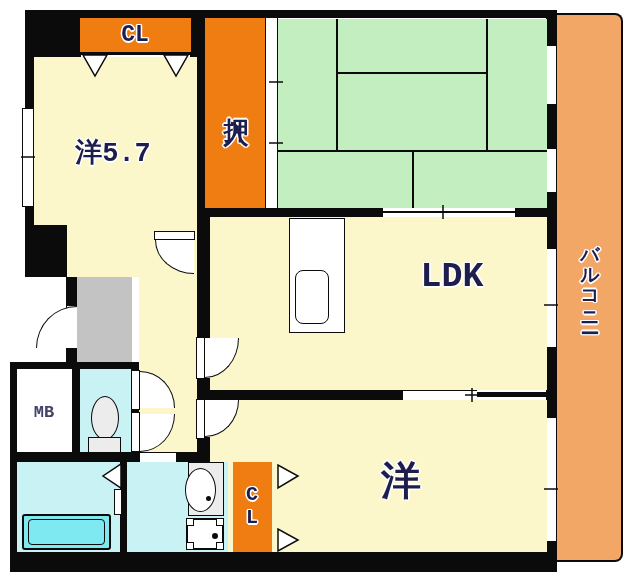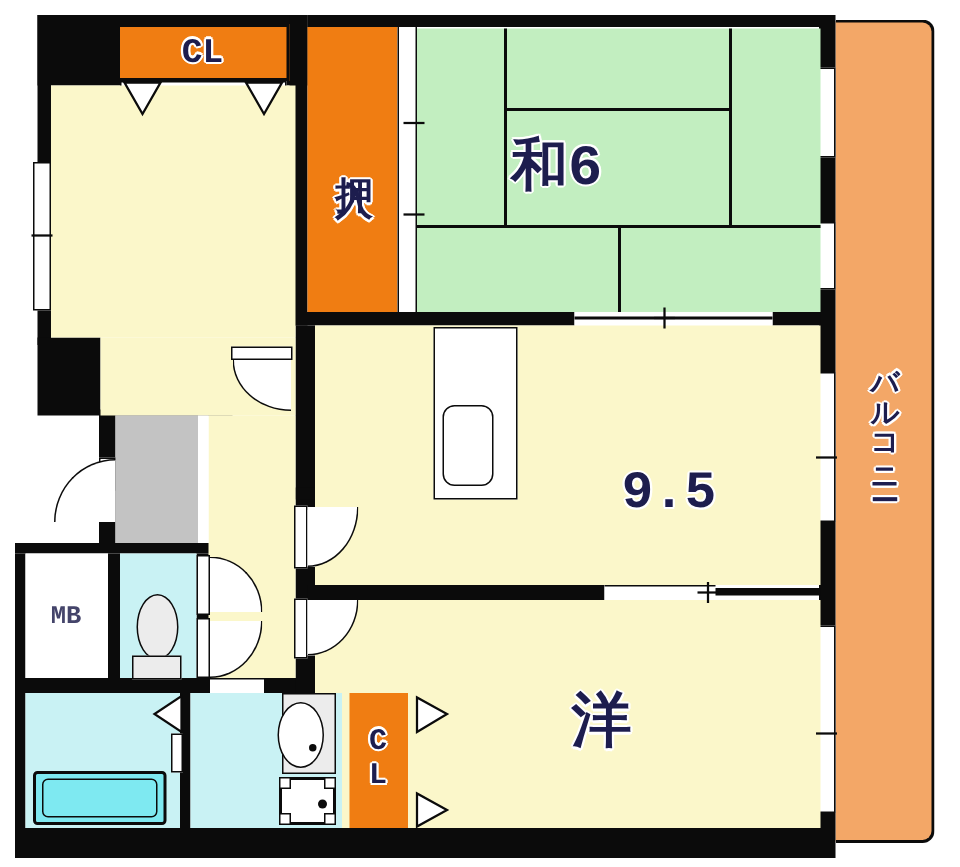--- a/index.html
+++ b/index.html
@@ -135,20 +135,20 @@
       <line x1="269" y1="82" x2="283" y2="82"></line>
       <line x1="269" y1="143" x2="283" y2="143"></line>
       <line x1="21" y1="157" x2="35" y2="157"></line>
       <line x1="544" y1="305" x2="558" y2="305"></line>
       <line x1="544" y1="489" x2="558" y2="489"></line>
     </g>
   </svg>
 
   <div class="lbl" style="left:135px;top:35px;font-size:23px;">CL</div>
   <div class="lbl vtext" style="left:234px;top:100px;font-size:25px;">押入</div>
-  <div class="lbl" style="left:371px;top:110px;font-size:38px;">和6</div>
-  <div class="lbl" style="left:446px;top:329px;font-size:35px;">9.5</div>
+  <div class="lbl" style="left:113px;top:152px;font-size:27px;">洋5.7</div>
+  <div class="lbl" style="left:452px;top:277px;font-size:35px;">LDK</div>
   <div class="lbl" style="left:401px;top:480px;font-size:40px;">洋</div>
   <div class="lbl vtext" style="left:589px;top:278px;font-size:19px;letter-spacing:1px;">バルコニー</div>
   <div class="lbl" style="left:44px;top:412px;font-size:17px;color:#44446A;text-shadow:none;">MB</div>
   <div class="lbl vtext" style="left:252px;top:506px;font-size:20px;letter-spacing:0;">CL</div>
 
 </div>
 
 </body></html>

